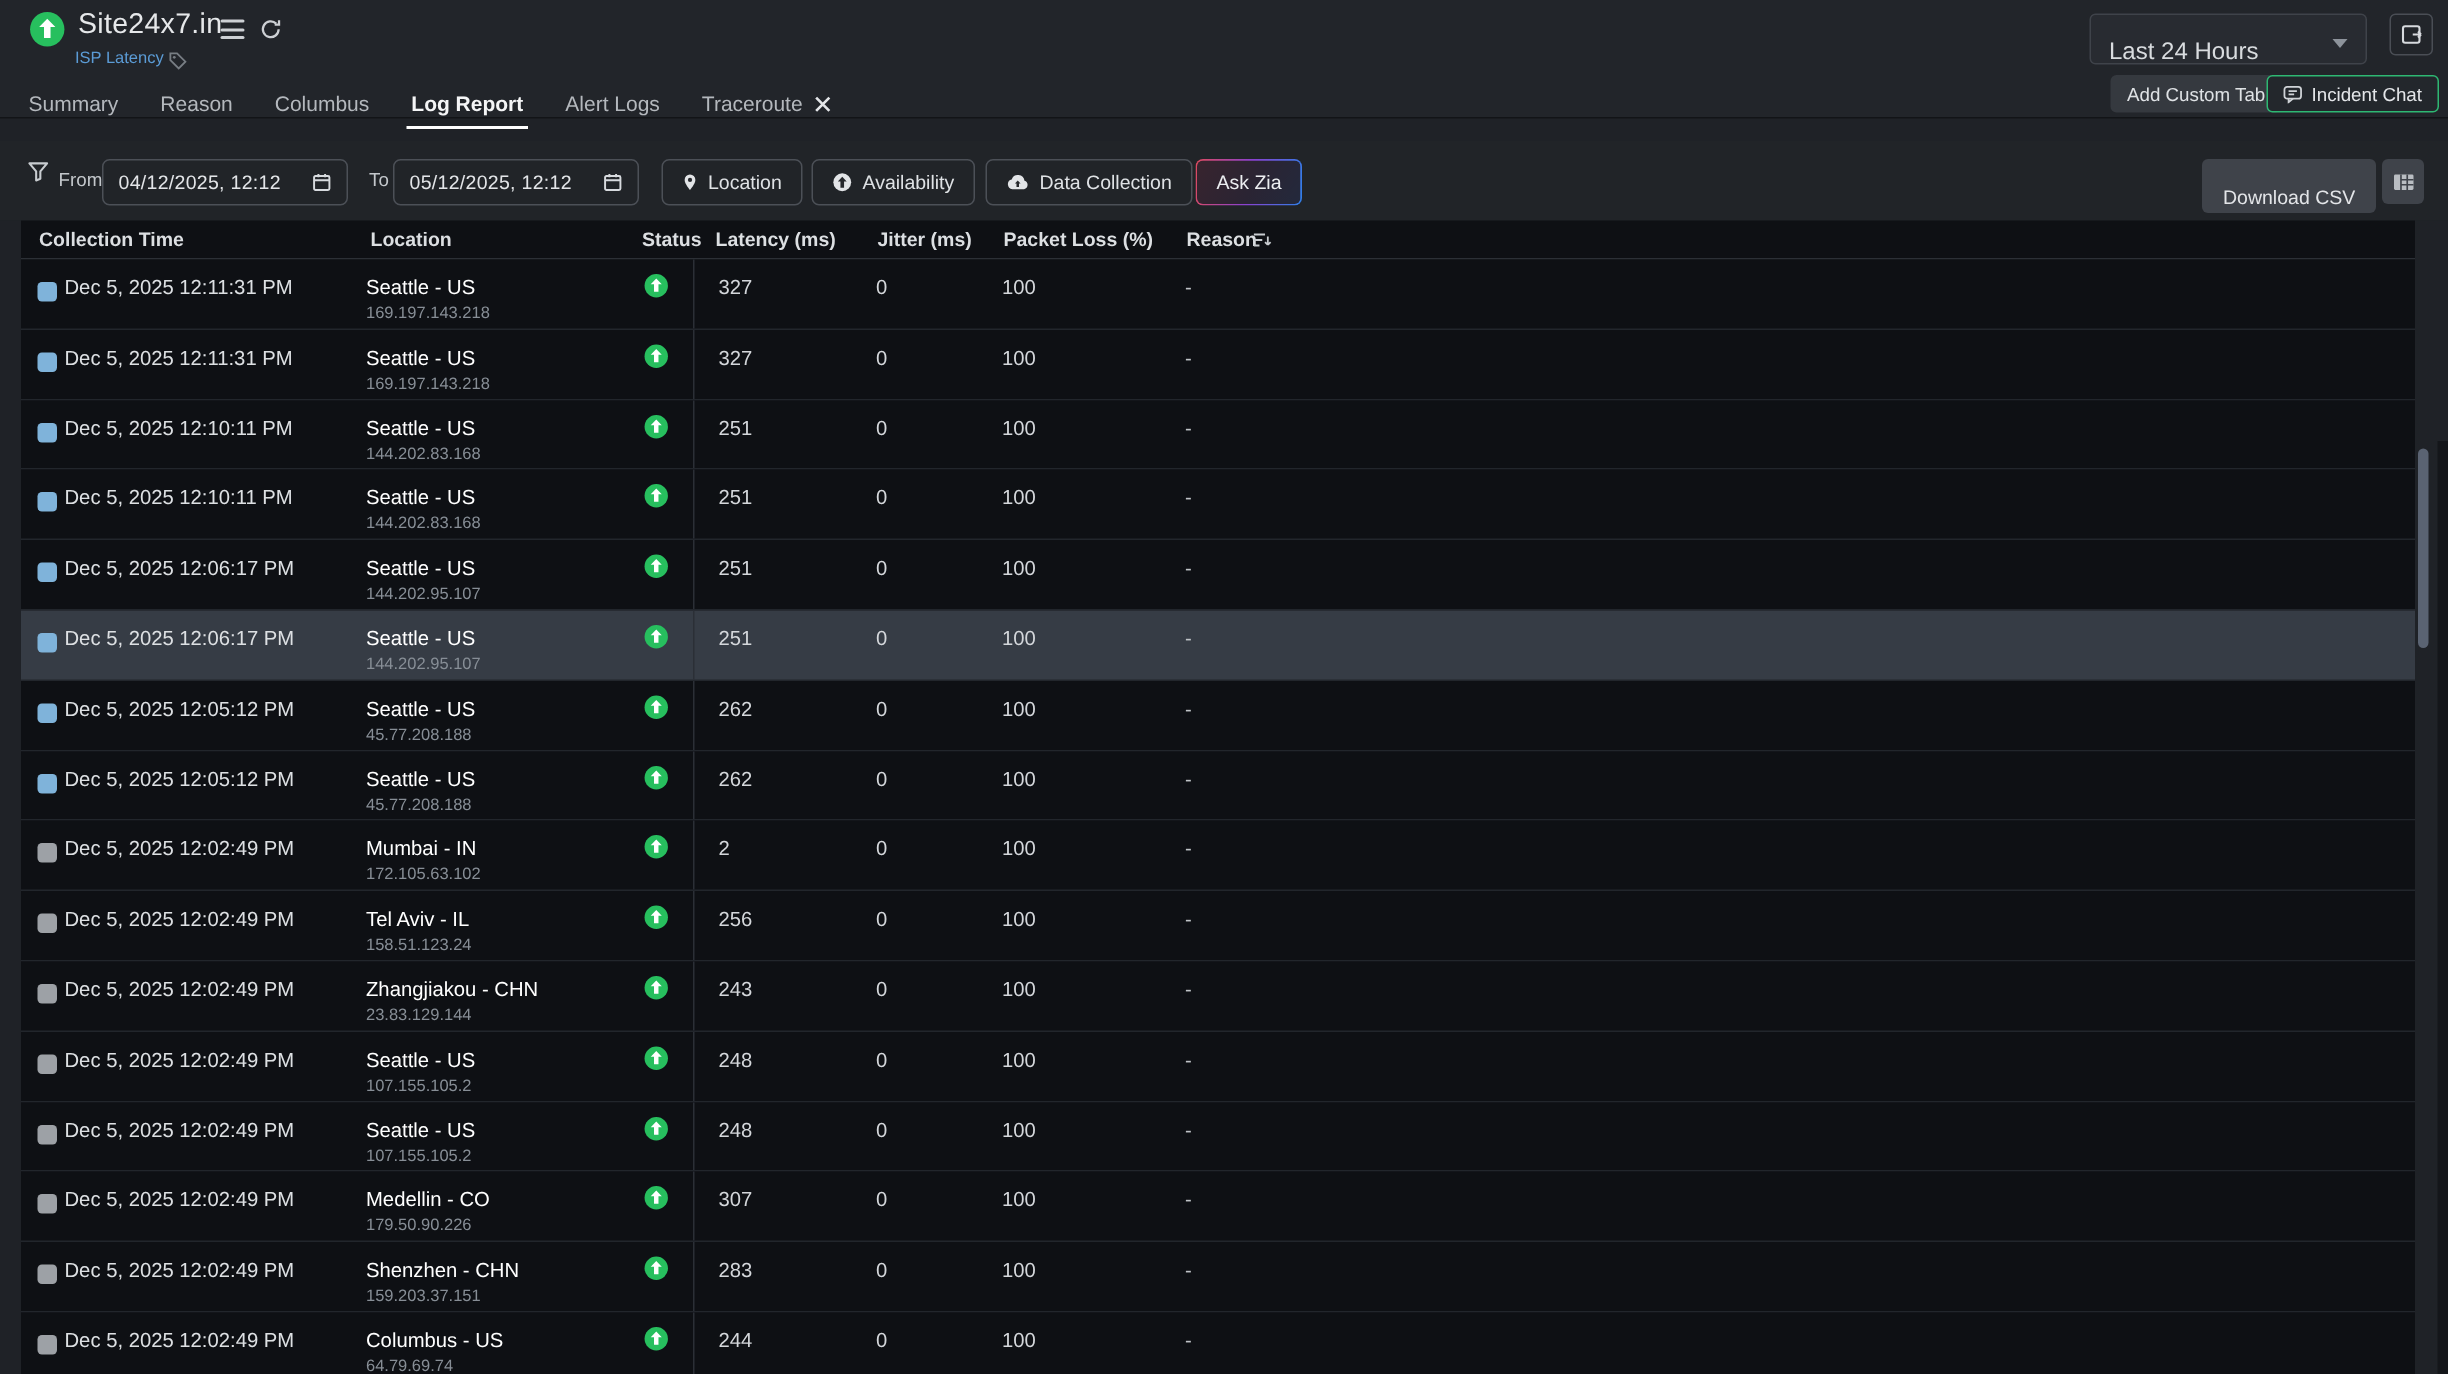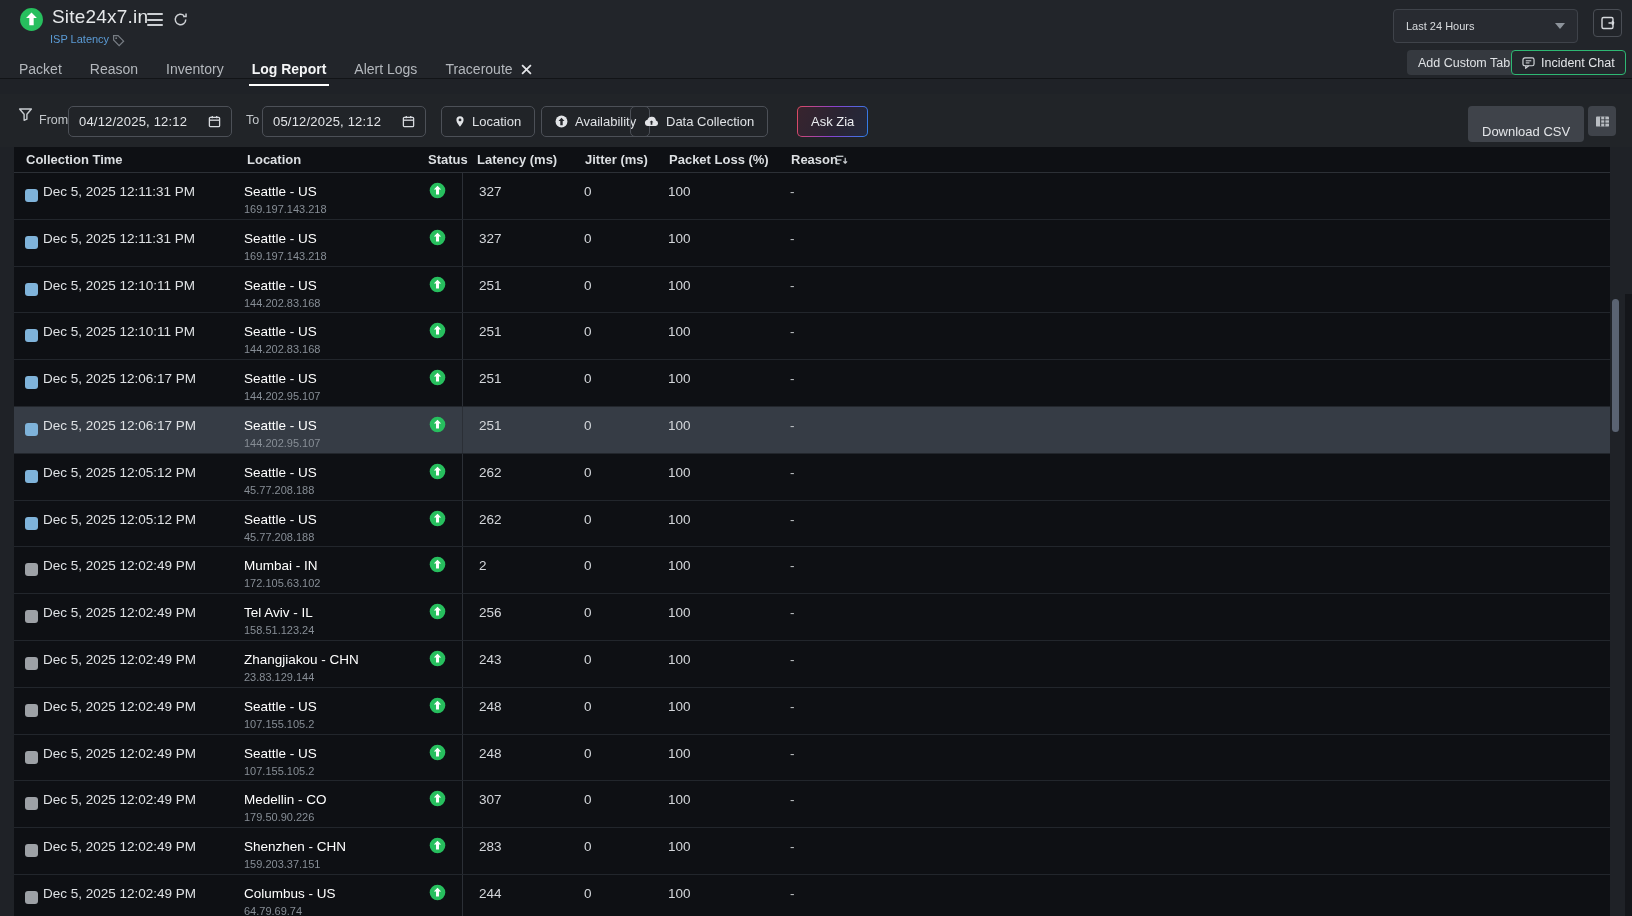--- a/index.html
+++ b/index.html
@@ -20,21 +20,21 @@
   .tag { position:absolute; left:112px; top:34px; opacity:.8; }
 
   .tabs { position:absolute; left:19px; top:61px; display:flex; gap:28px; font-size:14px; color:#b4b8bd; }
   .tab { position:relative; cursor:pointer; white-space:nowrap; display:flex; align-items:center; gap:8px; }
   .tab.active { color:#f4f5f6; font-weight:bold; }
   .tab.active::after { content:''; position:absolute; left:-3px; right:-3px; bottom:-9px;
     height:2.5px; background:#ffffff; }
 
   .time-range { position:absolute; left:1393px; top:9px; width:185px; height:28px;
     background:#282b31; border:1px solid #3f434a; border-radius:4px; display:flex;
-    align-items:center; padding:16px 12px; font-size:11px; color:#d9dcdf; cursor:pointer; }
+    align-items:flex-start; padding:16px 12px; font-size:16px; color:#d9dcdf; cursor:pointer; }
   .chevron-down { margin-left:auto; width:0; height:0; border-left:5px solid transparent;
     border-right:5px solid transparent; border-top:6px solid #8d939b; }
   .cal-switch { position:absolute; left:1593px; top:9px; width:29px; height:28px;
     border:1px solid #4a4e55; border-radius:4px; display:flex; align-items:center;
     justify-content:center; cursor:pointer; background:transparent; }
   .btn-add-tab { position:absolute; left:1397px; top:50px; height:25px; padding:0 11px;
     background:#35393f; border:none; border-radius:4px; color:#dfe2e5; font-size:12.5px;
     cursor:pointer; font-family:inherit;margin-left:10px; }
   .btn-incident { position:absolute; left:1511px; top:50px; height:25px; padding:0 10px;
     background:#23272c; border:1px solid #2eb873; border-radius:4px; color:#e4e6e9;
@@ -123,27 +123,27 @@
     <div class="monitor-link">ISP Latency</div>
     <span class="tag">
       <svg width="13" height="13" viewBox="0 0 14 14">
           <path d="M1.7 1.7 h4.8 l6 6 -4.8 4.8 -6-6 z" fill="none" stroke="#8d939a" stroke-width="1.3"></path>
           <circle cx="4.5" cy="4.5" r="1" fill="#8d939a"></circle>
         </svg>
     </span>
 
     <div class="tabs">
       <div class="tab">
-          <span>Packet</span>
+          <span>Summary</span>
         </div>
       <div class="tab">
           <span>Reason</span>
         </div>
       <div class="tab">
-          <span>Inventory</span>
+          <span>Columbus</span>
         </div>
       <div class="tab active">
           <span>Log Report</span>
         </div>
       <div class="tab">
           <span>Alert Logs</span>
         </div>
       <div class="tab">
         <span>Traceroute</span>
         <span>
@@ -220,21 +220,21 @@
     </button>
     <button class="fbtn" style="left:541px">
       <span>
         <svg width="13" height="13" viewBox="0 0 14 14">
             <circle cx="7" cy="7" r="6.4" fill="#e2e4e7"></circle>
             <path d="M7 3 L10.2 6.4 H8.3 V11 H5.7 V6.4 H3.8 Z" fill="#26282c"></path>
           </svg>
       </span>
       <span>Availability</span>
     </button>
-    <button class="fbtn" style="left:630px">
+    <button class="fbtn" style="left:657px">
       <span>
         <svg width="15" height="11" viewBox="0 0 16 11">
             <path d="M4.2 10.4 a3.5 3.5 0 0 1-.5-6.9 A4.7 4.7 0 0 1 12.8 4.4 3.1 3.1 0 0 1 12.5 10.4z" fill="#e2e4e7"></path>
             <path d="M8 4.3 L10 6.4 H8.9 V8.9 H7.1 V6.4 H6 Z" fill="#26282c"></path>
           </svg>
       </span>
       <span>Data Collection</span>
     </button>
     <button class="ask-zia">Ask Zia</button>
 

